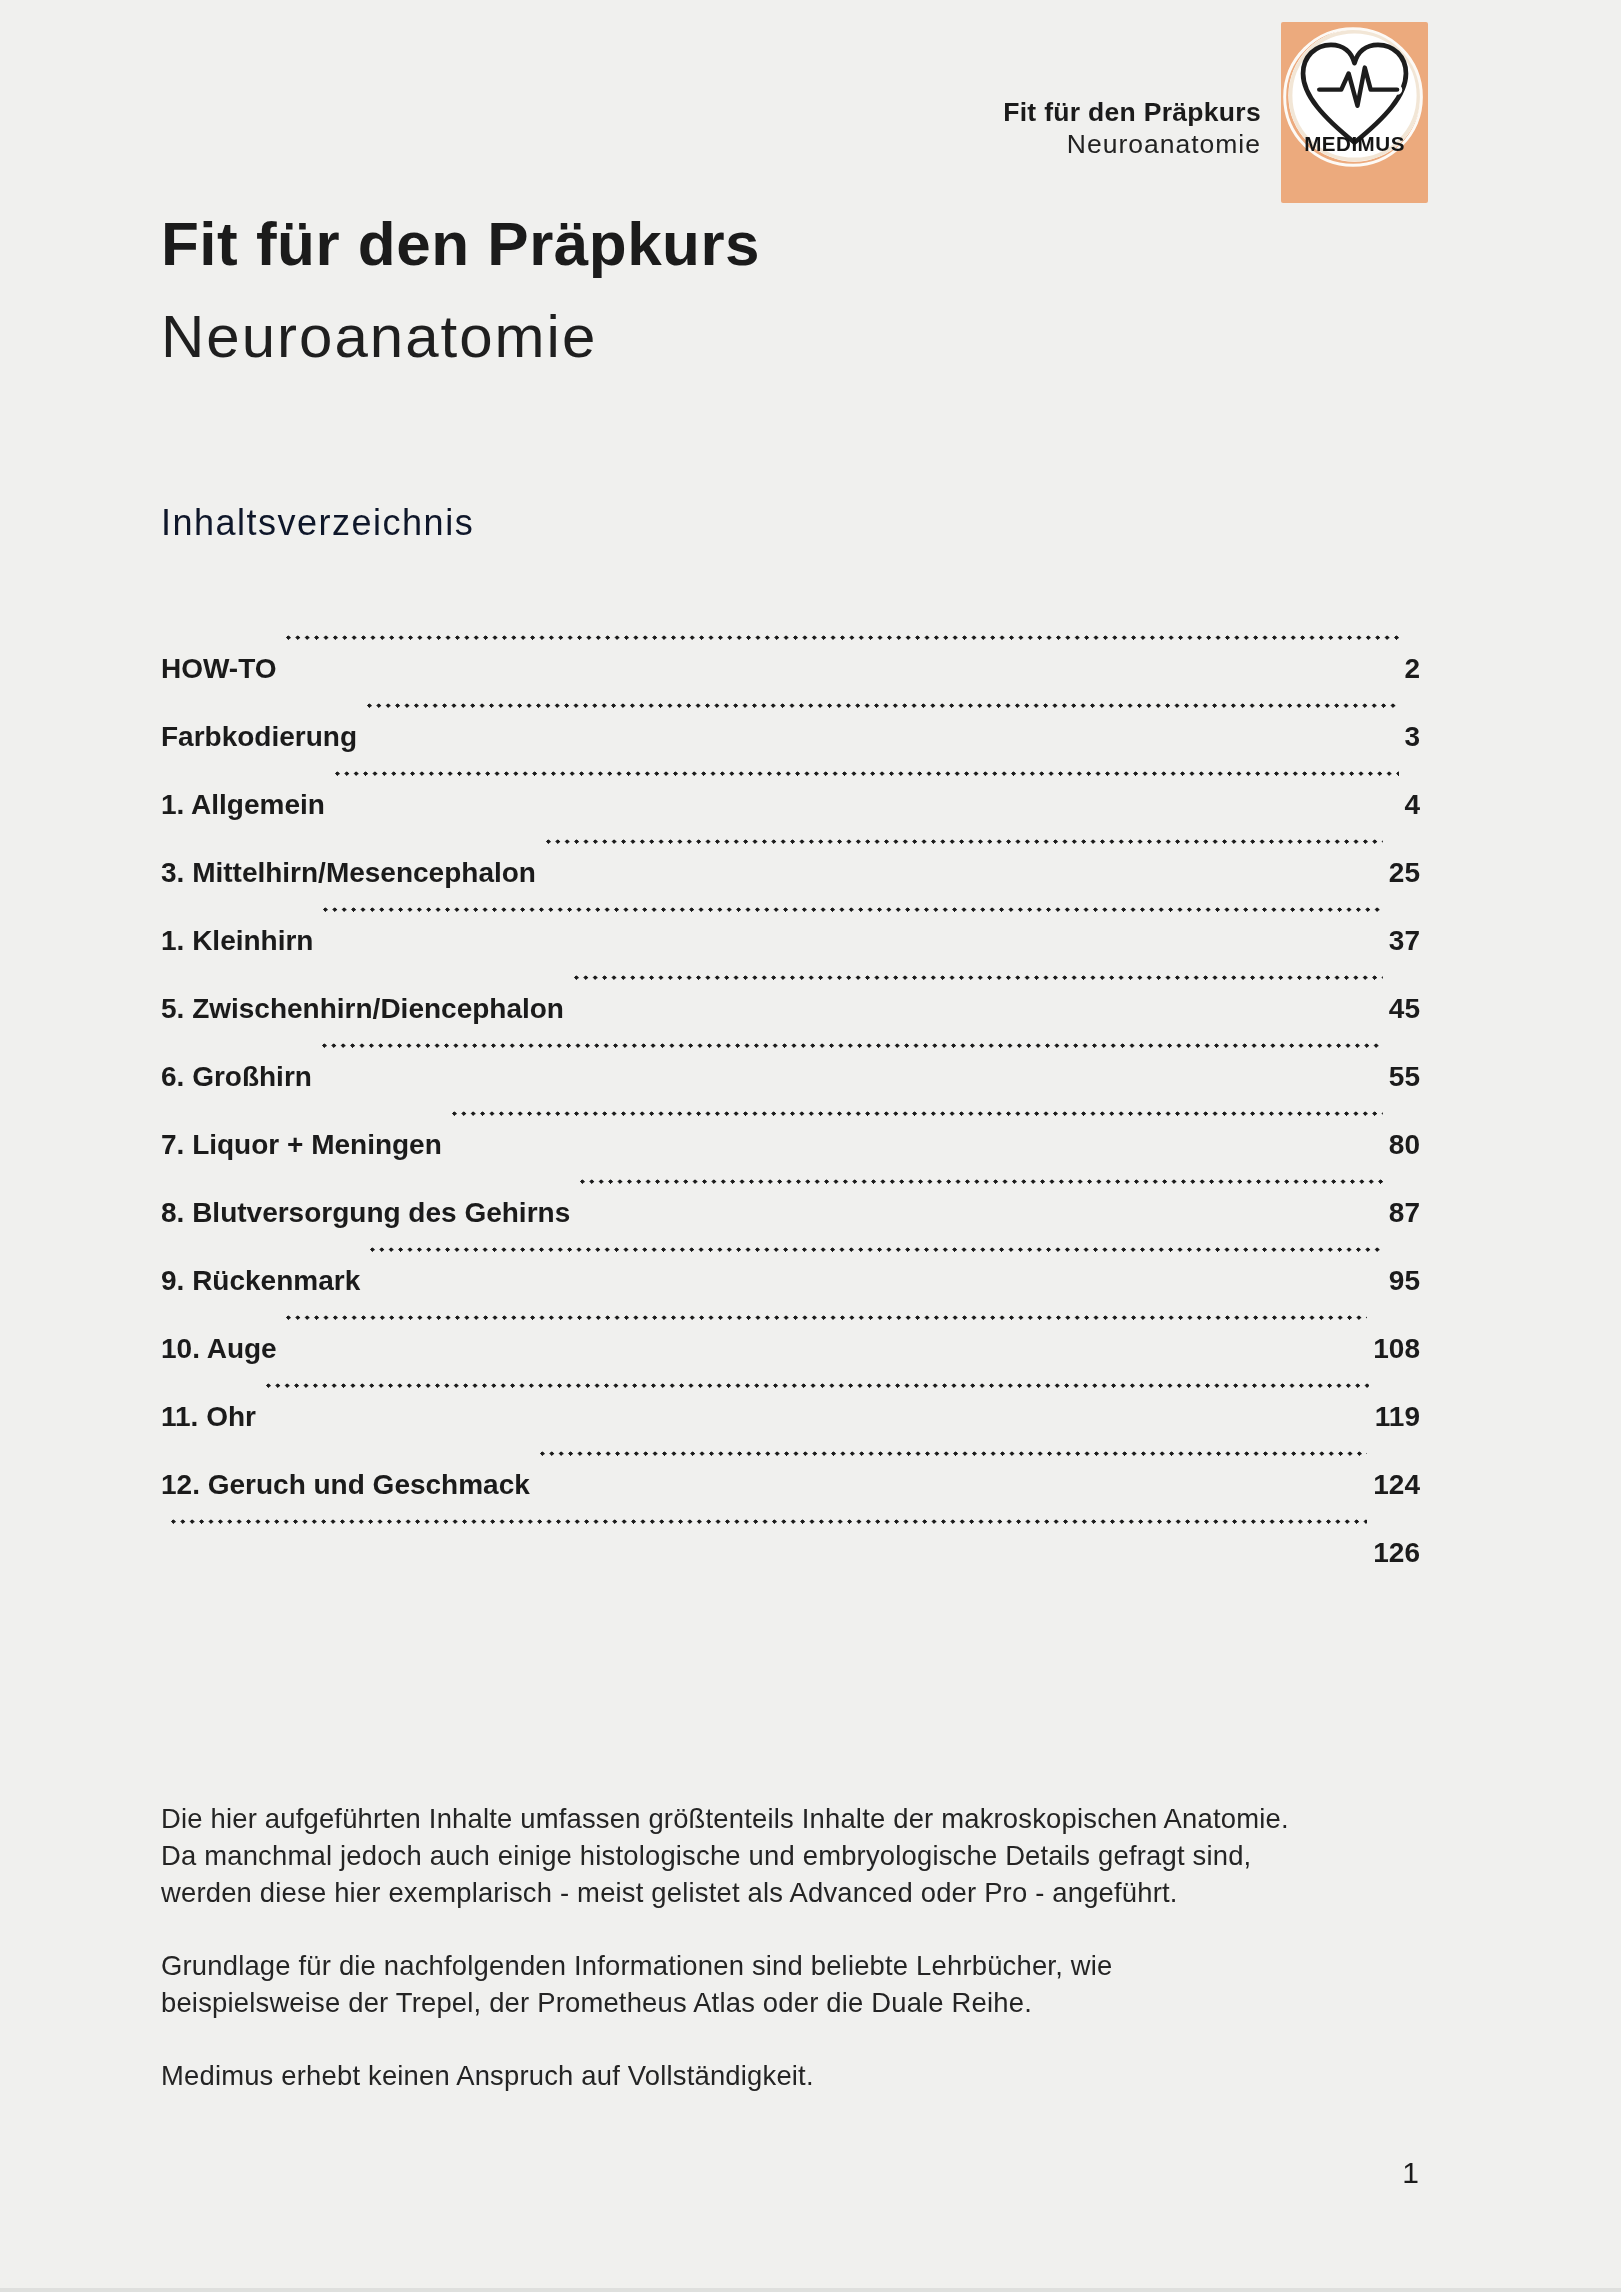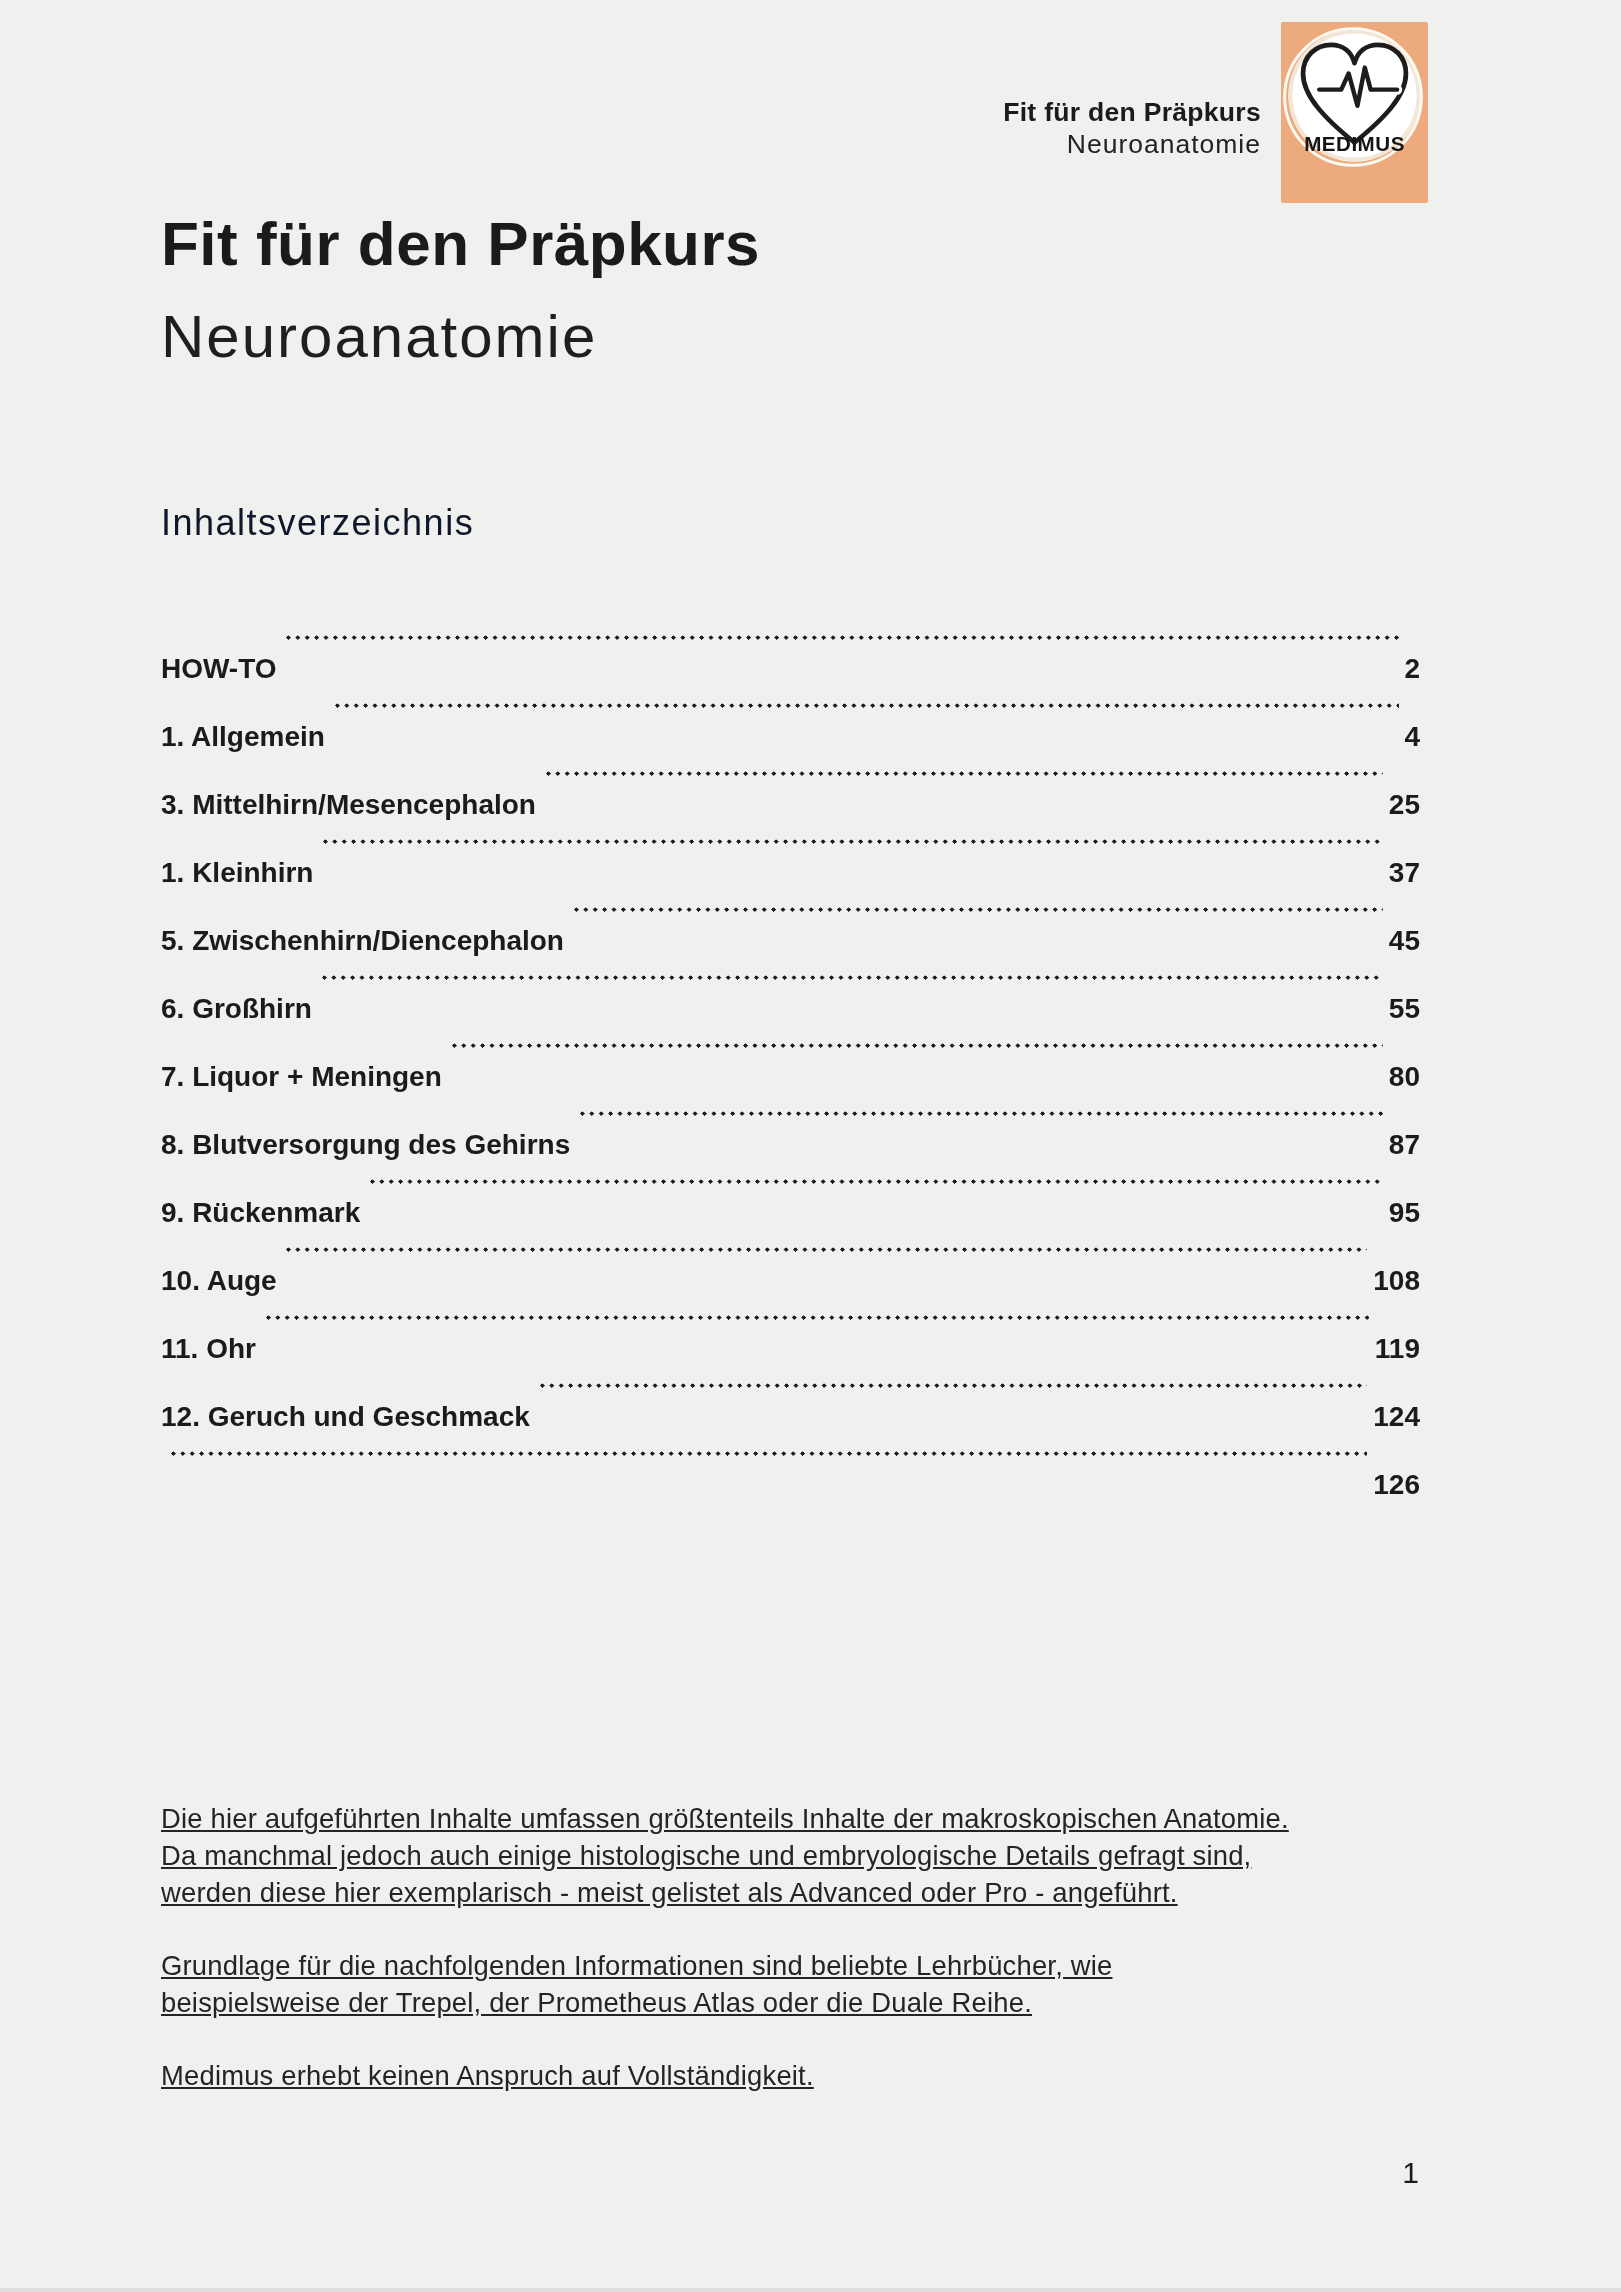--- a/index.html
+++ b/index.html
@@ -56,21 +56,21 @@
     background-size:9.4px 4.9px;
     background-repeat:repeat-x;
     background-position:0 bottom;
   }
   .toc-page{text-align:right;}
   
   .body-text{
     position:absolute;left:161px;top:1800px;width:1137px;
     font-size:27.4px;line-height:37px;color:#242424;letter-spacing:0.2px;
   }
-  .body-text p{margin:0 0 36px 0;text-decoration:underline;}
+  .body-text p{margin:0 0 36px 0;}
   
   .page-number{
     position:absolute;left:1364px;top:2156px;width:55px;
     text-align:right;font-size:30px;color:#1b1b1b;
   }
   .bottom-edge{
     position:absolute;left:0;bottom:0;width:100%;height:4.9px;
     background:#dedfdd;
   }
 </style>
@@ -101,20 +101,25 @@
 
   <div class="toc-heading">Inhaltsverzeichnis</div>
 
   <div class="toc-list">
     <div class="toc-row">
       <span class="toc-label">HOW-TO</span>
       <span class="toc-leader"></span>
       <span class="toc-page">2</span>
     </div>
 
+    <div class="toc-row">
+      <span class="toc-label">Farbkodierung</span>
+      <span class="toc-leader"></span>
+      <span class="toc-page">3</span>
+    </div>
 
     <div class="toc-row">
       <span class="toc-label">1. Allgemein</span>
       <span class="toc-leader"></span>
       <span class="toc-page">4</span>
     </div>
 
 
     <div class="toc-row">
       <span class="toc-label">3. Mittelhirn/Mesencephalon</span>

